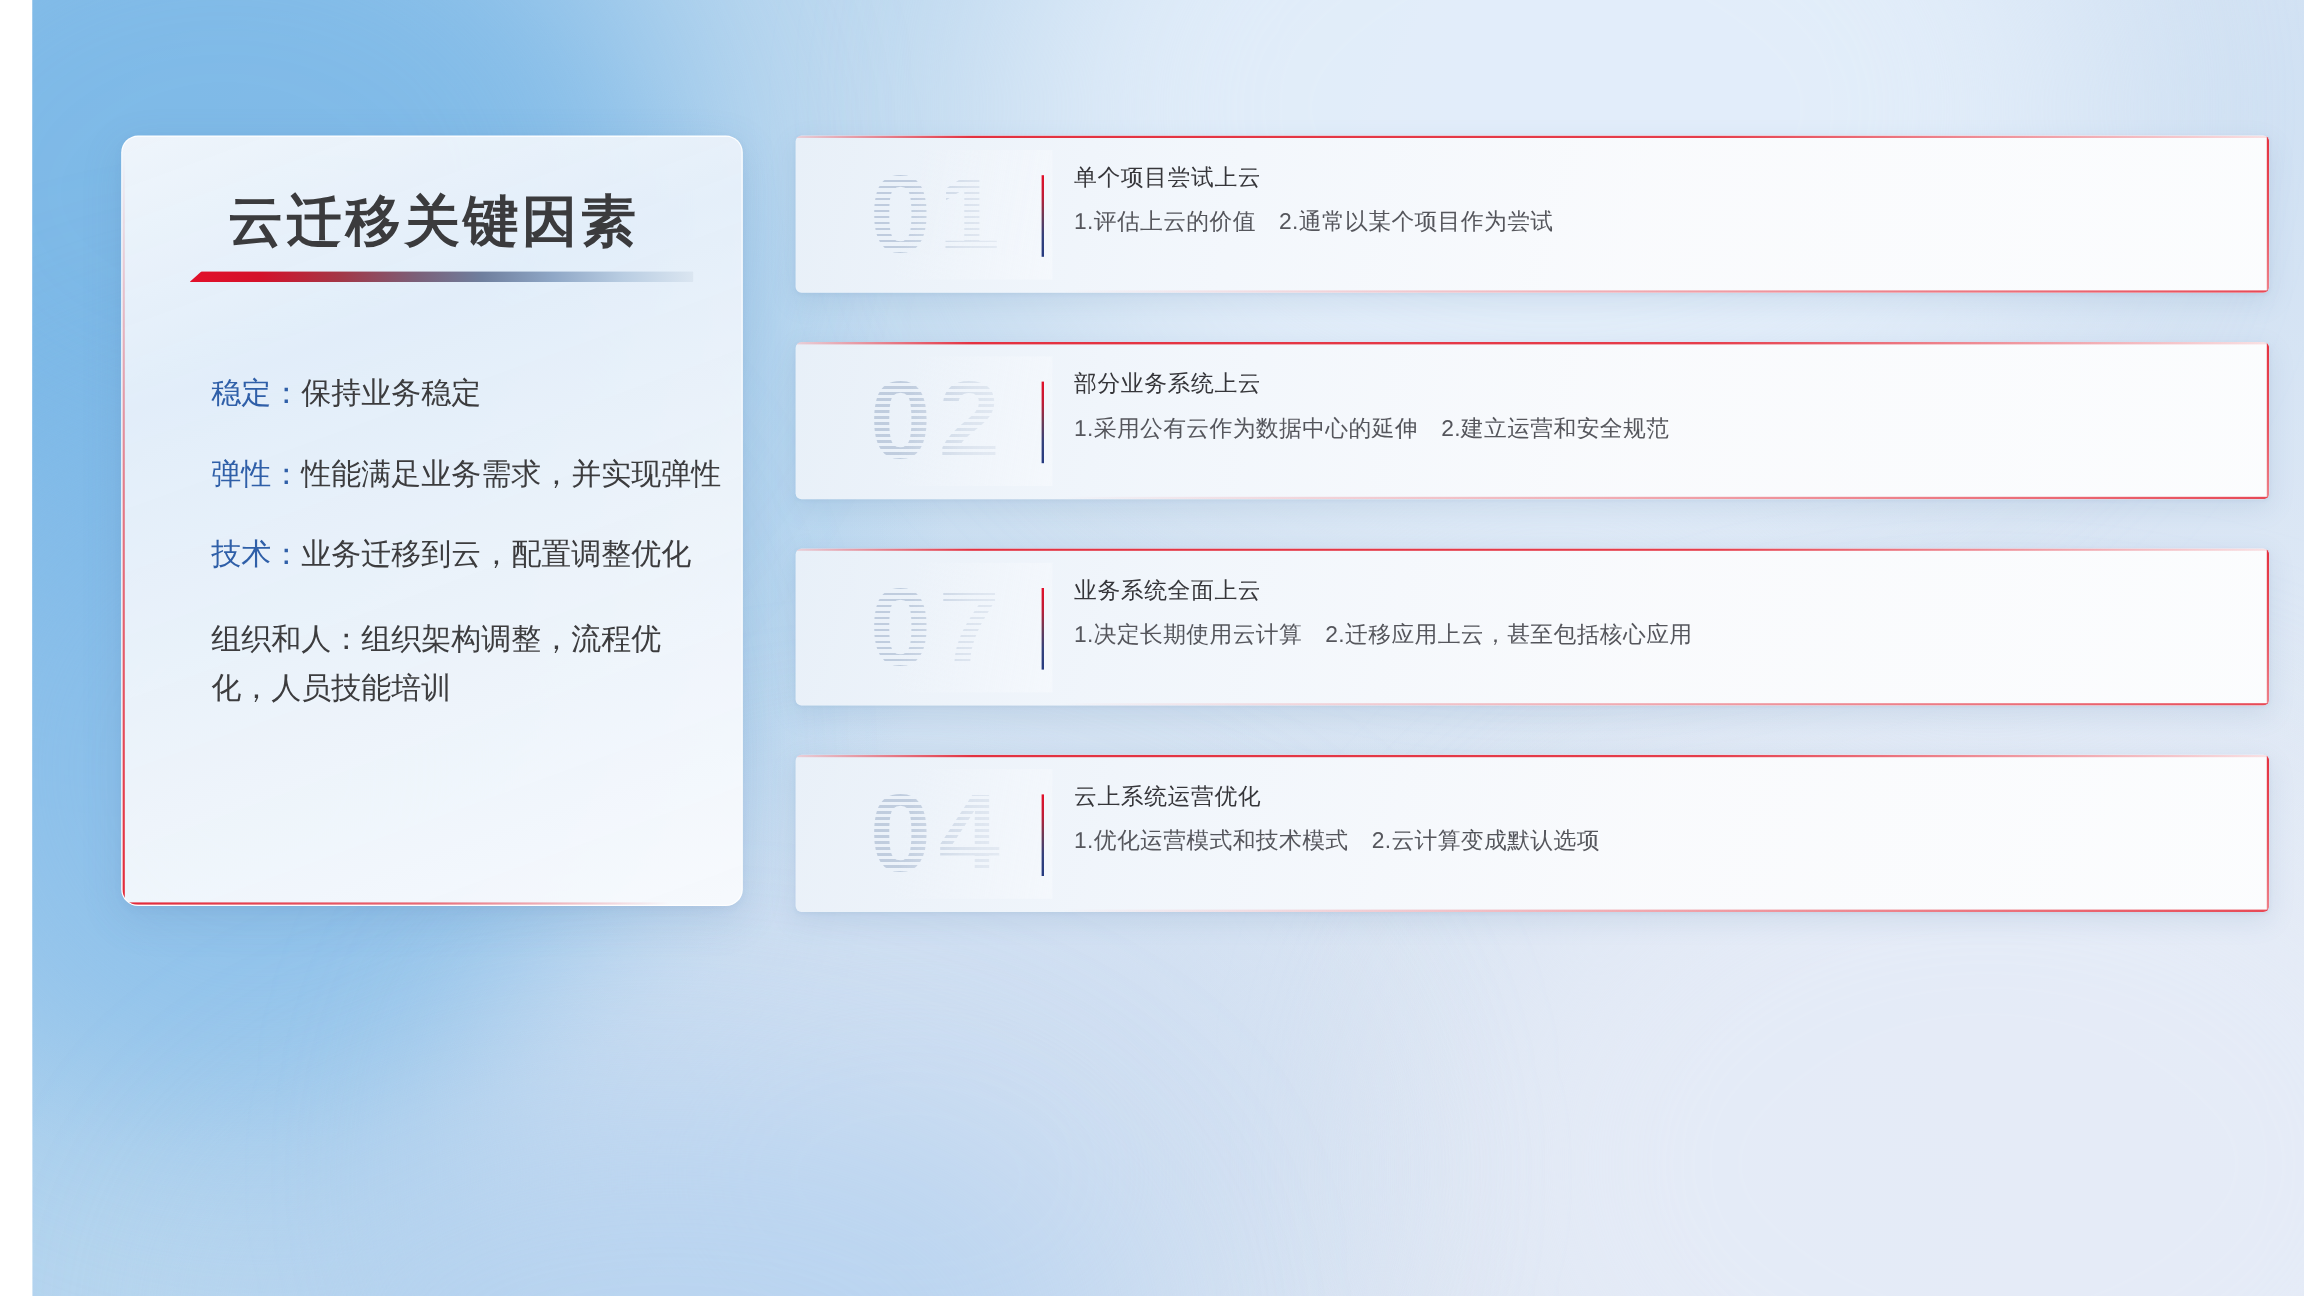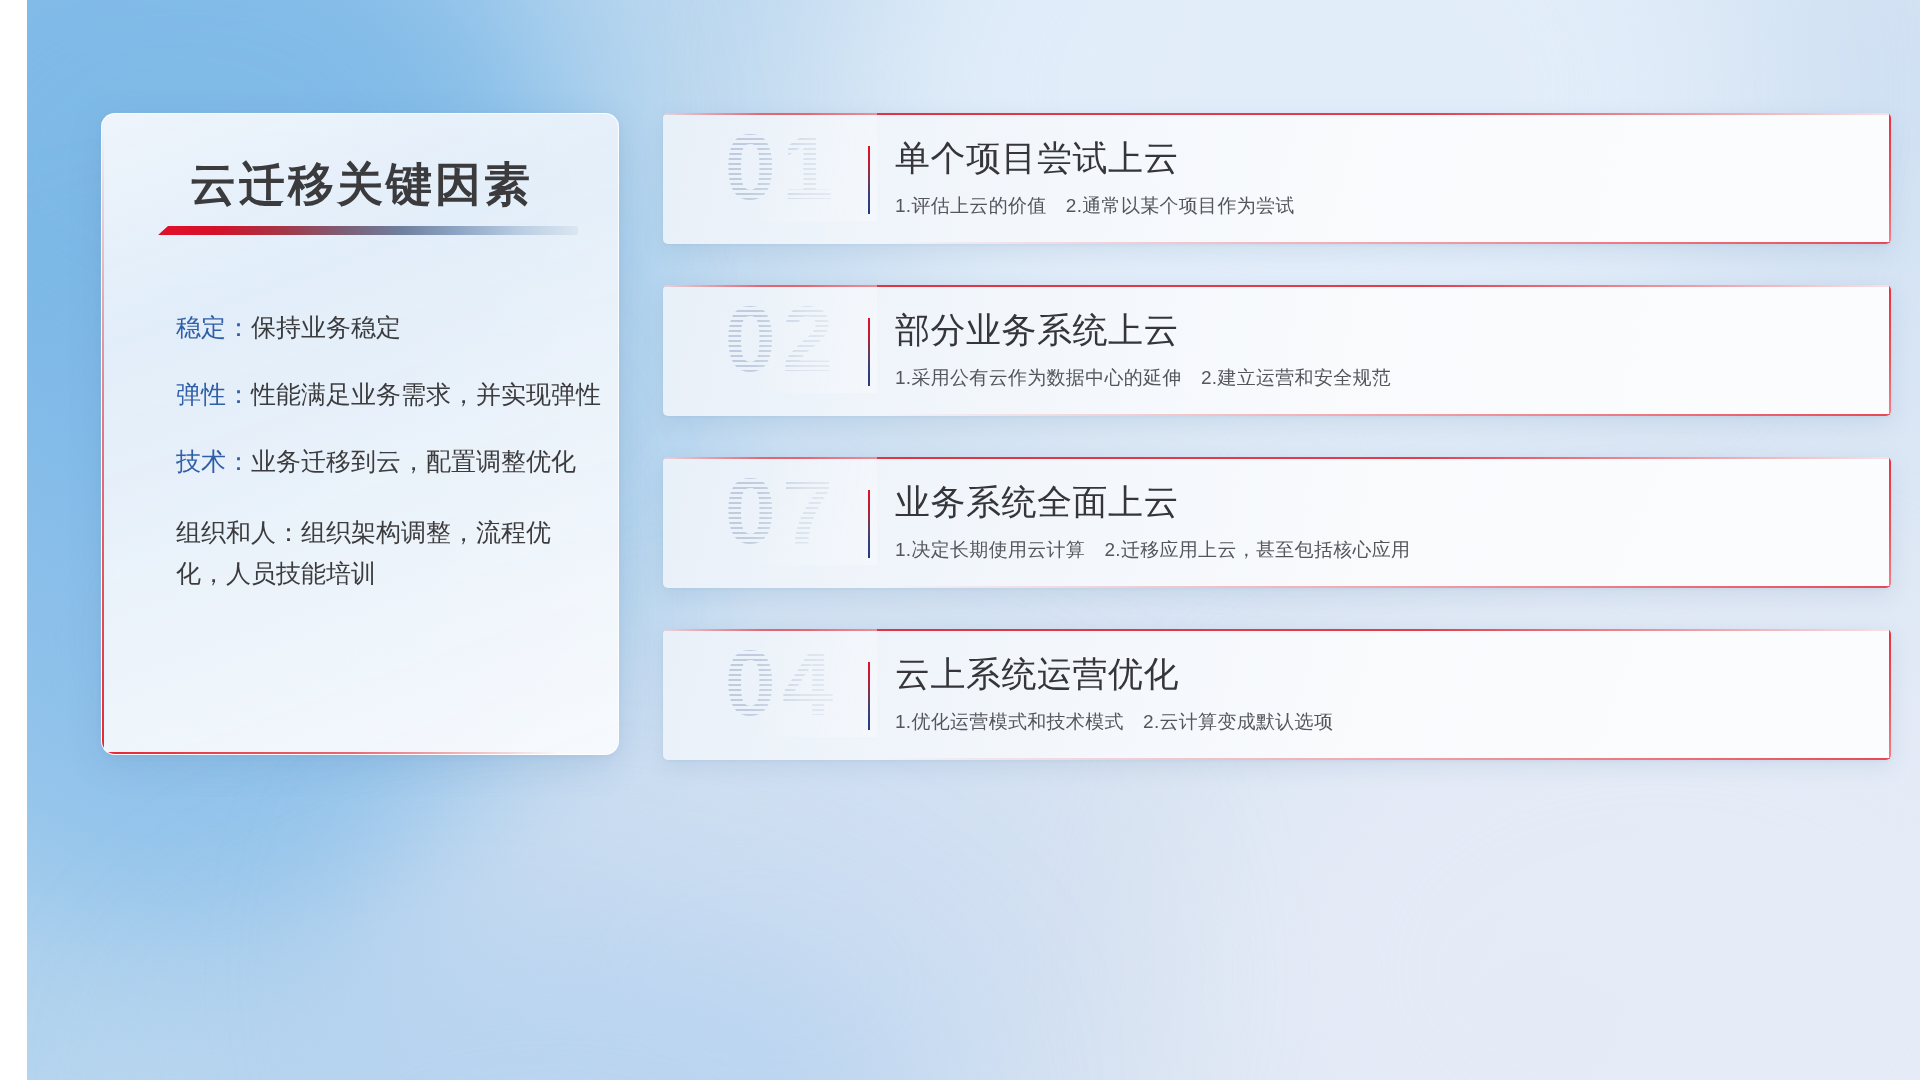--- a/index.html
+++ b/index.html
@@ -120,21 +120,21 @@
     background: linear-gradient(to bottom, rgba(226,28,44,0.9) 0%, rgba(226,28,44,0.75) 55%, rgba(226,28,44,0.55) 100%);
   }
   .step-card .edge-bottom {
     position: absolute; left: 18%; right: 0; bottom: 0; height: 2px;
     background: linear-gradient(to right, rgba(226,28,44,0) 0%, rgba(226,28,44,0.35) 45%, rgba(226,28,44,0.8) 100%);
   }
 
   
   .step-number {
     position: absolute;
-    left: 24px; top: 0;
+    left: 24px; top: 12px;
     width: 190px; height: 108px;
     display: flex; align-items: center; justify-content: center;
     font-size: 92px;
     font-weight: bold;
     letter-spacing: 6px;
     color: transparent;
     background-image: repeating-linear-gradient(
         to bottom,
         rgba(104,130,168,0.60) 0px,
         rgba(104,130,168,0.60) 2px,
@@ -157,21 +157,21 @@
     left: 205px; top: 33px;
     width: 2px; height: 68px;
     background: linear-gradient(to bottom, #e2102a 0%, #c01b35 26%, #6b3a55 50%, #34417c 74%, #253a80 100%);
   }
 
   .step-body {
     position: absolute;
     left: 232px; top: 22px; right: 24px;
   }
   .step-title {
-    font-size: 35px;
+    font-size: 19px;
     color: #36363a;
     letter-spacing: 0.5px;
     margin-bottom: 11px;
     white-space: nowrap;
   }
   .step-sub {
     font-size: 19px;
     color: #55565c;
     letter-spacing: 0.3px;
     white-space: nowrap;

